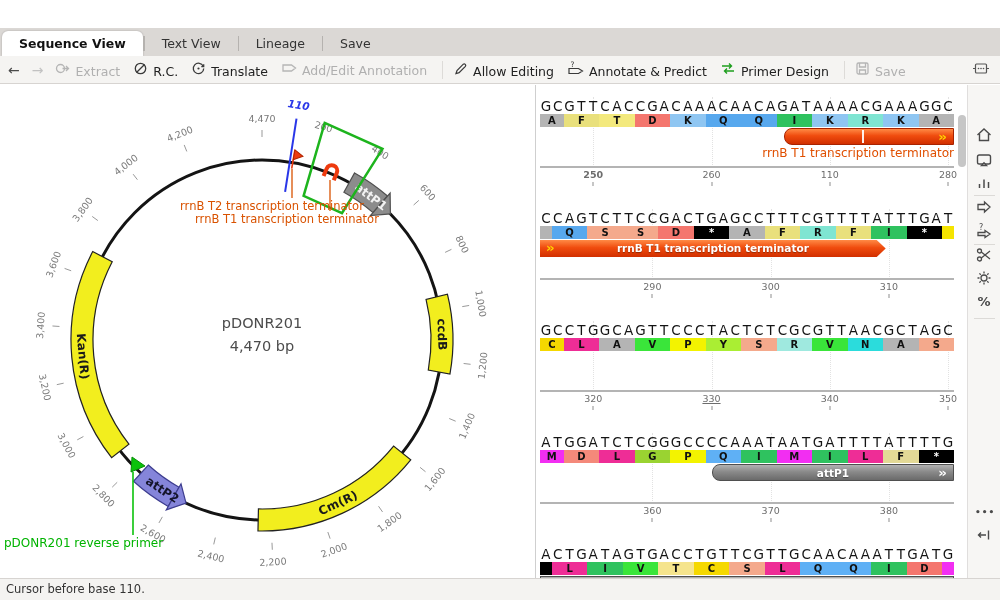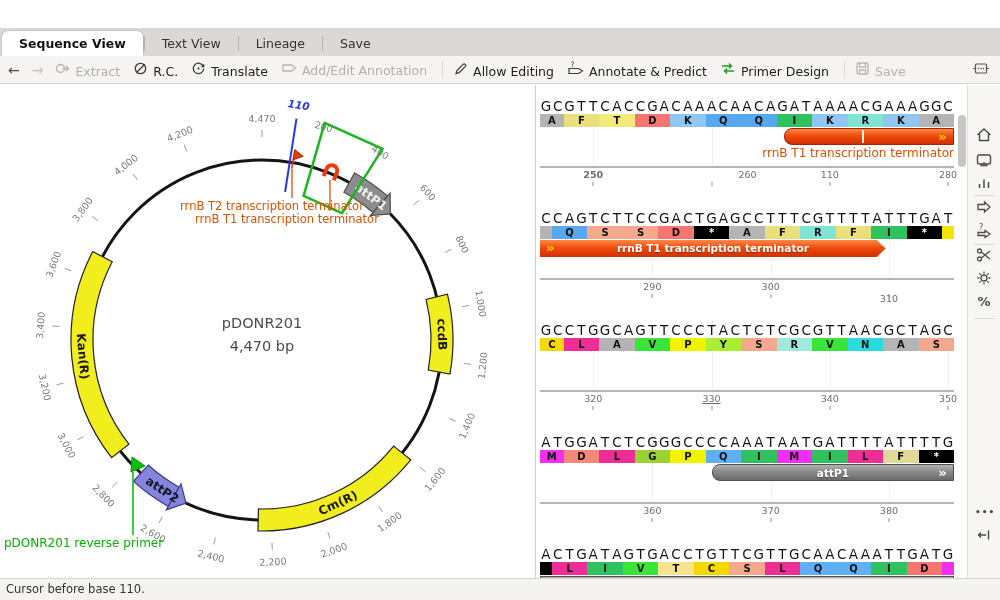--- a/index.html
+++ b/index.html
@@ -311,21 +311,21 @@
             <div class="aa-cell" style="left: 91.4286%; width: 8.57143%; background: rgb(180, 180, 180);">A</div>
           </div>
           <div class="bar bar-term" style="left: 59%; width: 41%; border-top-right-radius: 0px; border-bottom-right-radius: 0px;">
             <div class="notch" style="left: 46%;"></div>
             <span class="chev" style="right: 8px; color: rgb(255, 212, 0);">››</span>
           </div>
           <div class="bar-label-below">rrnB T1 transcription terminator</div>
           <div class="ruler-line"></div>
           <span class="ruler-num" style="left: 12.8571%; font-weight: bold;">250</span>
           <div class="ruler-tick" style="left: 12.8571%;"></div>
-          <span class="ruler-num" style="left: 41.4286%; margin-left: 36px;">260</span>
+          <span class="ruler-num" style="left: 41.4286%;">260</span>
           <div class="ruler-tick" style="left: 41.4286%;"></div>
           <span class="ruler-num" style="left: 70%;">110</span>
           <div class="ruler-tick" style="left: 70%;"></div>
           <span class="ruler-num" style="left: 98.5714%;">280</span>
           <div class="ruler-tick" style="left: 98.5714%;"></div>
         </div>
         <div class="seq-block" style="top: 122px;">
           <div class="gridline" style="left: 27.1429%;"></div>
           <div class="gridline" style="left: 55.7143%;"></div>
           <div class="gridline" style="left: 84.2857%;"></div>
@@ -383,21 +383,21 @@
           </div>
           <div class="bar bar-term pointed" style="left: 0%; width: 83.5%; border-top-left-radius: 0px; border-bottom-left-radius: 0px;">
             <span class="chev" style="left: 6px; color: rgb(255, 212, 0);">››</span>
             <div class="bar-label-inside">rrnB T1 transcription terminator</div>
           </div>
           <div class="ruler-line"></div>
           <span class="ruler-num" style="left: 27.1429%;">290</span>
           <div class="ruler-tick" style="left: 27.1429%;"></div>
           <span class="ruler-num" style="left: 55.7143%;">300</span>
           <div class="ruler-tick" style="left: 55.7143%;"></div>
-          <span class="ruler-num" style="left: 84.2857%; margin-top: 12px;">310</span>
+          <span class="ruler-num" style="left: 84.2857%;">310</span>
           <div class="ruler-tick" style="left: 84.2857%;"></div>
         </div>
         <div class="seq-block" style="top: 234px;">
           <div class="gridline" style="left: 12.8571%;"></div>
           <div class="gridline" style="left: 41.4286%;"></div>
           <div class="gridline" style="left: 70%;"></div>
           <div class="gridline" style="left: 98.5714%;"></div>
           <div class="nt-row">
             <span>G</span>
             <span>C</span>

